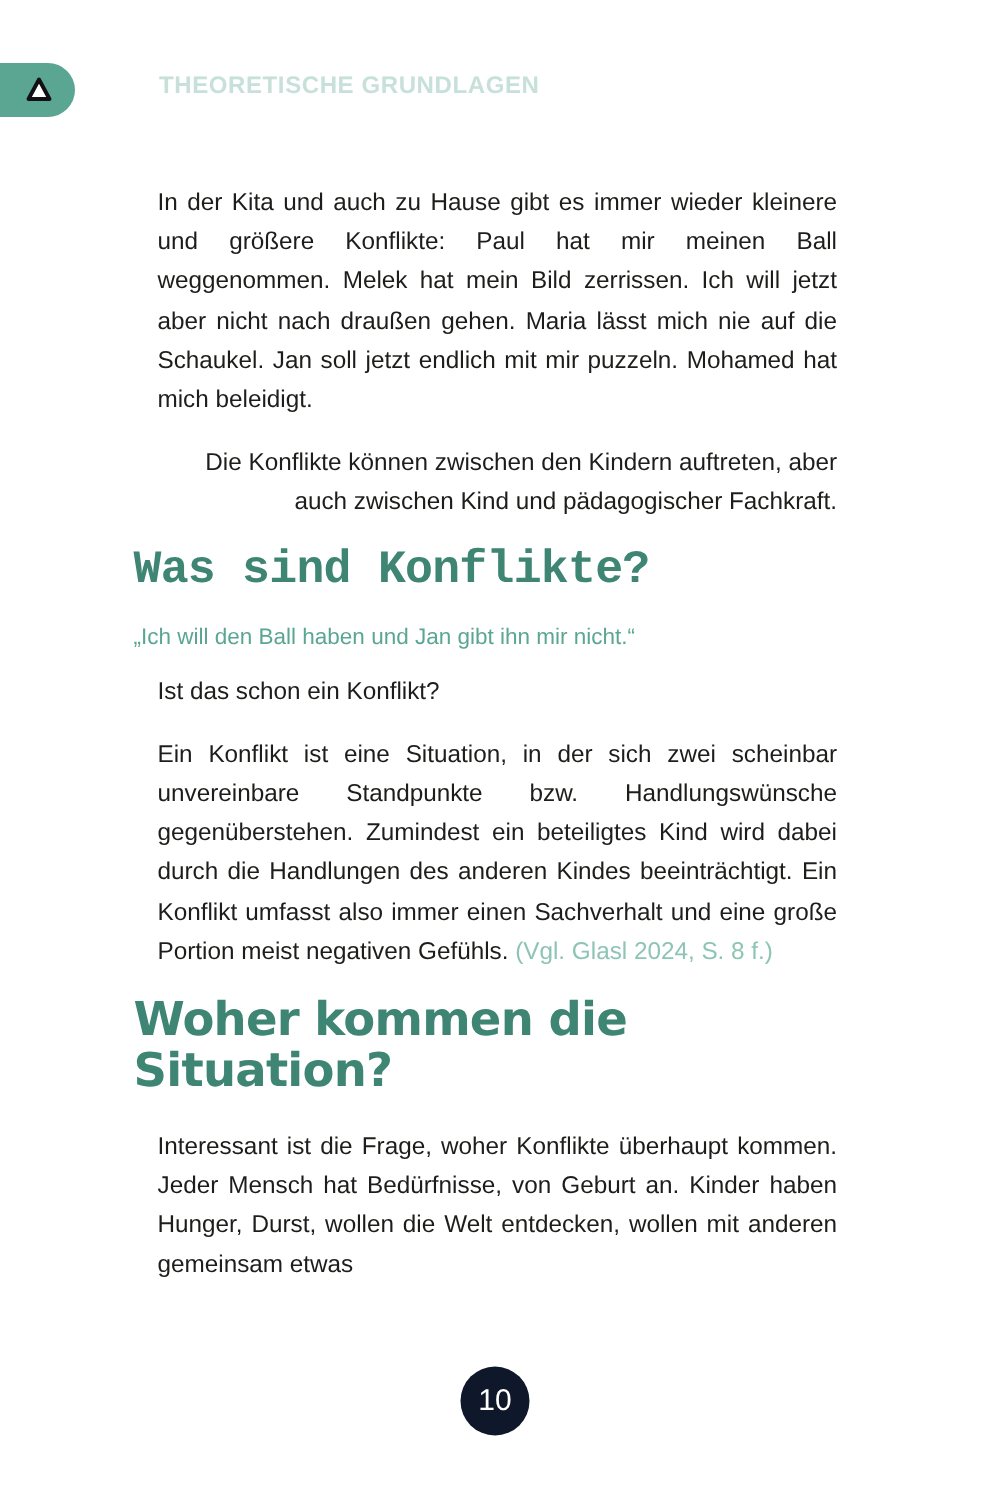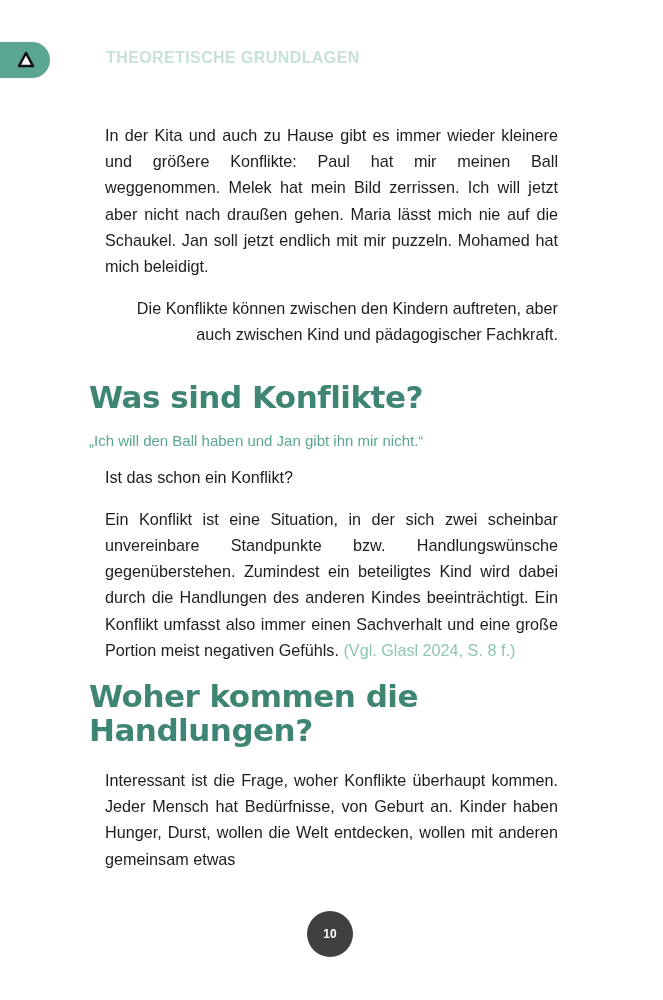--- a/index.html
+++ b/index.html
@@ -5,44 +5,44 @@
   html, body { margin: 0; padding: 0; background: #ffffff; }
   body { width: 663px; height: 1000px; position: relative; overflow: hidden; font-family: "Liberation Sans", "DejaVu Sans", sans-serif; color: #1d1d1b; }
   .tab { position: absolute; left: 0; top: 42px; width: 50px; height: 36px; background: #5aa692; border-radius: 0 18px 18px 0; }
   .tab svg { position: absolute; left: 17px; top: 9px; }
   .section-label { position: absolute; left: 106px; top: 49px; font-size: 16px; font-weight: bold; letter-spacing: 0.4px; color: #c7e1da; }
   .content { position: absolute; left: 89px; top: 106px; width: 485px; }
   p { margin: 16px; font-size: 16.2px; line-height: 26.2px; text-align: justify; }
   h2 { margin: 0; font-family: "DejaVu Sans", sans-serif; font-weight: bold; color: #3f8574; font-size: 31px; line-height: 34px; letter-spacing: -0.5px; }
   .quote { color: #5aa692; font-size: 15px; line-height: 22px; margin: 0; }
   .cite { color: #8ec4b5; }
-  .page-num { position: absolute; left: 307px; top: 911px; width: 46px; height: 46px; border-radius: 50%; background: #404040; color: #ffffff; font-weight: bold; font-size: 12px; display: flex; align-items: center; justify-content: center; }
+  .page-num { position: absolute; left: 307px; top: 911px; width: 46px; height: 46px; border-radius: 50%; background: #0f172a; color: #ffffff; font-weight: normal; font-size: 20px; display: flex; align-items: center; justify-content: center; }
 </style>
 </head>
 <body>
 
 <div class="tab">
   <svg width="18" height="18" viewBox="0 0 18 18">
     <path d="M9 2 L16 15 L2 15 Z" fill="#ffffff" stroke="#111111" stroke-width="2.6" stroke-linejoin="round"></path>
   </svg>
 </div>
 <div class="section-label">THEORETISCHE GRUNDLAGEN</div>
 
 <div class="content">
   <p>In der Kita und auch zu Hause gibt es immer wieder kleinere und größere Konflikte: Paul hat mir meinen Ball weggenommen. Melek hat mein Bild zerrissen. Ich will jetzt aber nicht nach draußen gehen. Maria lässt mich nie auf die Schaukel. Jan soll jetzt endlich mit mir puzzeln. Mohamed hat mich beleidigt.</p>
   <p style="text-align:right;">Die Konflikte können zwischen den Kindern auftreten, aber auch zwischen Kind und pädagogischer Fachkraft.</p>
 
-  <h2 style="margin-top:32px;">Was sind Konflikte?</h2>
+  <h2 style="margin-top:16px;font-family:Liberation Mono, monospace;">Was sind Konflikte?</h2>
   <p class="quote" style="margin-top:16px;">„Ich will den Ball haben und Jan gibt ihn mir nicht.“</p>
   <p style="margin-top:12px;">Ist das schon ein Konflikt?</p>
   <p>
     <span>Ein Konflikt ist eine Situation, in der sich zwei scheinbar unvereinbare Standpunkte bzw. Handlungswünsche gegenüberstehen. Zumindest ein beteiligtes Kind wird dabei durch die Handlungen des anderen Kindes beeinträchtigt. Ein Konflikt umfasst also immer einen Sachverhalt und eine große Portion meist negativen Gefühls.</span>
     <span class="cite">(Vgl. Glasl 2024, S. 8 f.)</span>
   </p>
 
   <h2 style="margin-top:14px;">
     <span>Woher kommen die</span><br>
-    <span>Handlungen?</span>
+    <span>Situation?</span>
   </h2>
   <p style="margin-top:20px;">Interessant ist die Frage, woher Konflikte überhaupt kommen. Jeder Mensch hat Bedürfnisse, von Geburt an. Kinder haben Hunger, Durst, wollen die Welt entdecken, wollen mit anderen gemeinsam etwas</p>
 </div>
 
 <div class="page-num">10</div>
 
 </body></html>

